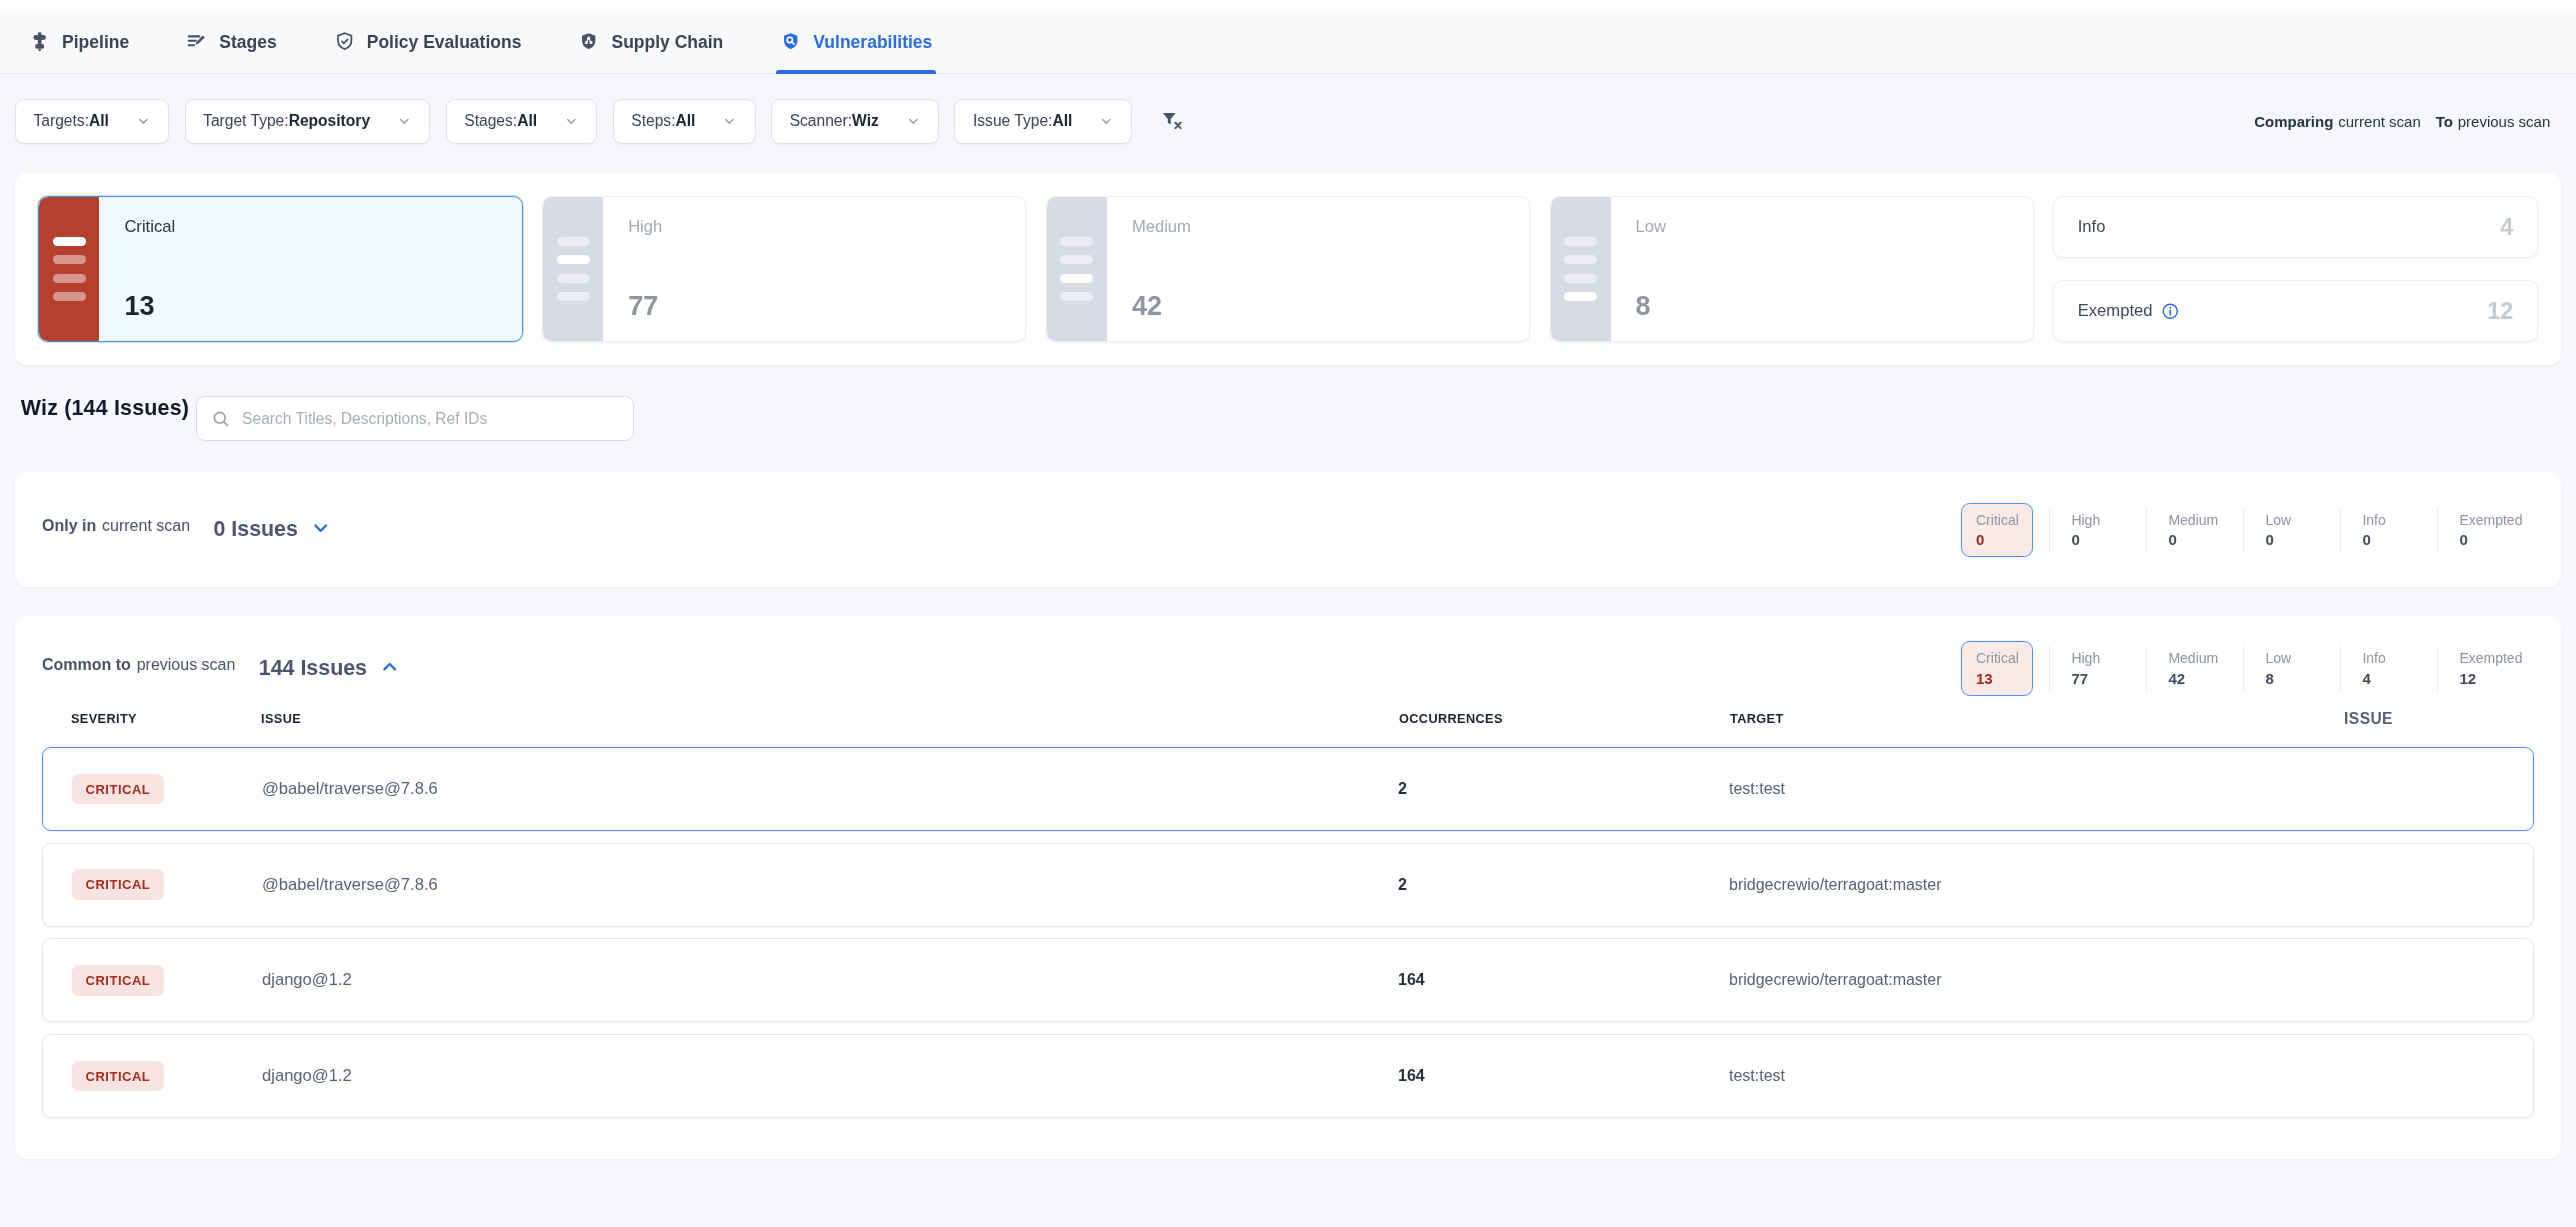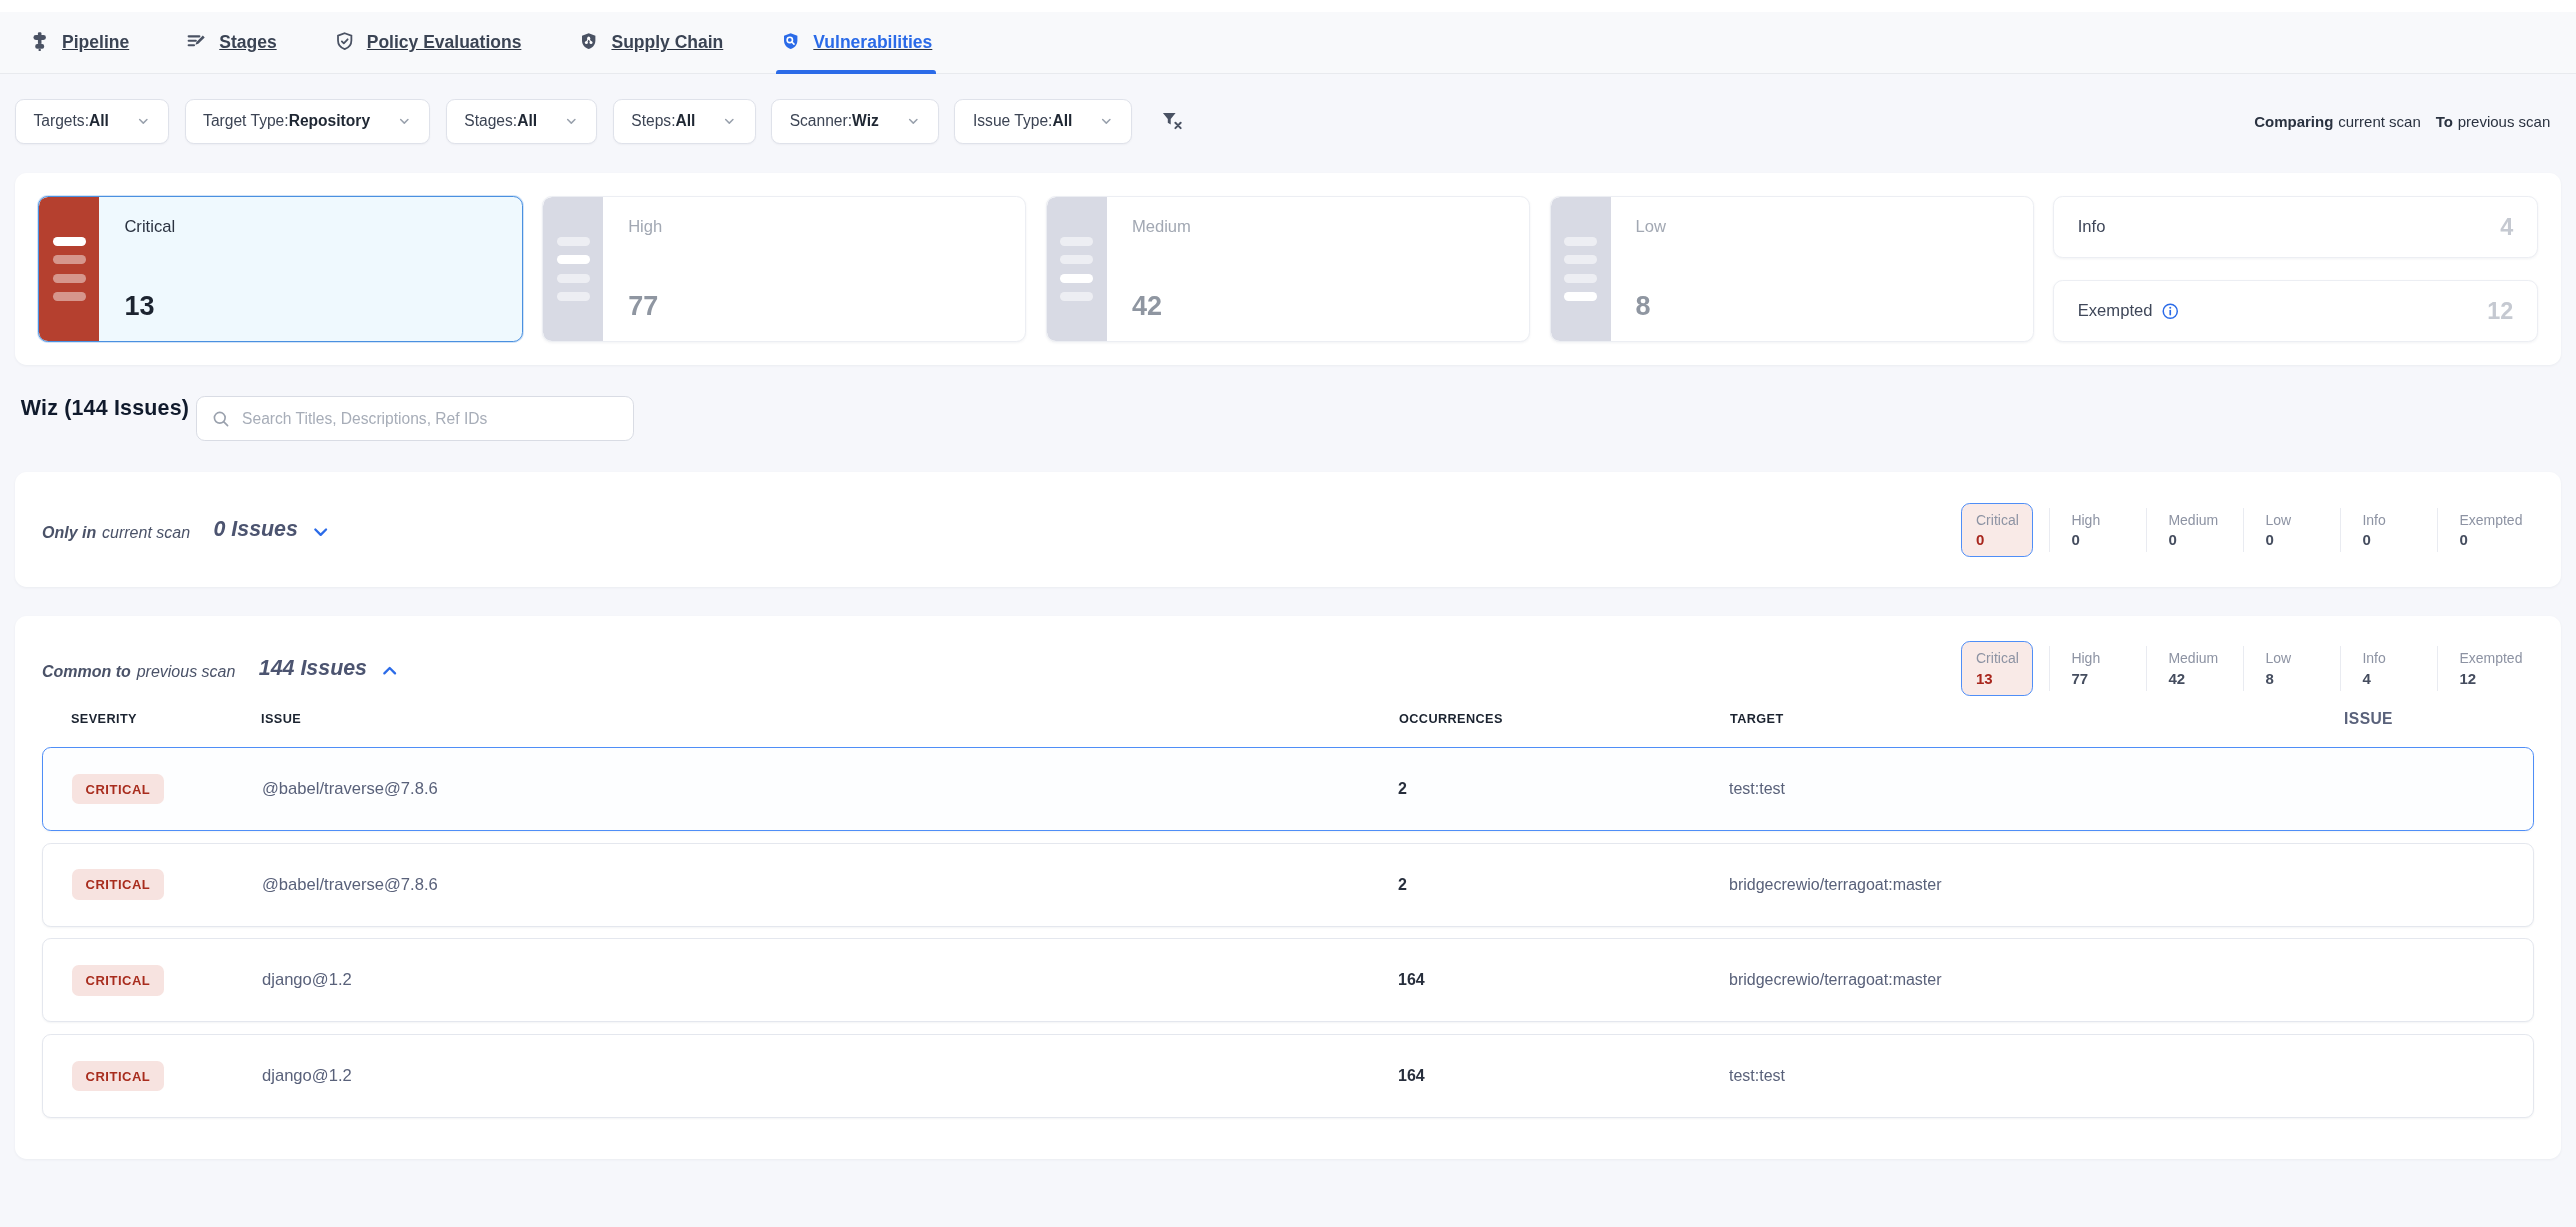--- a/index.html
+++ b/index.html
@@ -1,21 +1,21 @@
 <!DOCTYPE html>
 <html><head>
 <meta charset="utf-8">
 <style>
   * { margin:0; padding:0; box-sizing:border-box; }
   html,body { width:2576px; height:1228px; overflow:hidden; }
   body { font-family:"Liberation Sans", sans-serif; background:#f6f7fb; color:#2a3240; }
 
   .top-strip { height:11.7px; background:#ffffff; }
   .topbar { background:#f8f9fb; border-bottom:1px solid #e8eaee; height:62px;
-            display:flex; align-items:center; padding-left:29px; gap:57px;text-decoration:underline; }
+            display:flex; align-items:center; padding-left:29px; gap:57px; }
   .tab { display:flex; align-items:center; gap:11.7px; height:100%; position:relative;
          color:#3b4454; font-size:17.5px; font-weight:600; cursor:pointer; }
   .tab.active { color:#2b6be8; }
   .tab.active::after { content:""; position:absolute; left:-3.9px; right:-3.9px; bottom:-1px;
          height:3.9px; background:#2b6be8; border-radius:2.9px 2.9px 0 0; }
   .tab-icon { display:flex; }
 
   .content { padding:0 15px; }
 
   
@@ -66,21 +66,21 @@
   .search-input { width:438px; height:45px; border:1px solid #d9dce4; border-radius:8.8px;
         padding:0 15.6px 0 45px; font-size:15.6px; color:#3c4454; background:#fff; outline:none;
         font-family:"Liberation Sans", sans-serif; }
   .search-input::placeholder { color:#a7adb8; }
 
   
   .panel { background:#fff; border-radius:11.7px; box-shadow:0 1px 2.9px rgba(25,35,60,.05); }
   .panel.only-in { margin-top:31px; height:115px; padding:0 27px; display:flex; align-items:center; }
   .panel.common { margin-top:29px; padding:25px 27px 29px; }
   .sec-head { display:flex; justify-content:space-between; align-items:center; width:100%; }
-  .sec-left { display:flex; align-items:flex-end; color:#4a5268; font-size:16px; cursor:pointer;font-style:italic; }
+  .sec-left { display:flex; align-items:flex-start; color:#4a5268; font-size:16px; cursor:pointer; }
   .sec-left .b { font-weight:700; margin-right:5.8px; }
   .sec-count { font-size:21.4px; font-weight:800; color:#4c5470; margin-left:23.4px; }
   .sec-chevron { margin-left:11.7px; display:flex; cursor:pointer; }
 
   .chips { display:flex; align-items:center; }
   .chip-first { border:1.5px solid #4f8ef7; background:#f9eae7; border-radius:8.8px;
         padding:7.8px 13.6px; margin-right:15.6px; min-width:72px; cursor:pointer; }
   .chip { padding:3.9px 0 3.9px 21.4px; border-left:1px solid #e9ebf1; min-width:97px; cursor:pointer; }
   .chip-label { font-size:14px; color:#8d93a3; display:block; margin-bottom:3.9px; }
   .chip-value { font-size:15px; font-weight:700; color:#454d5f; display:block; }

